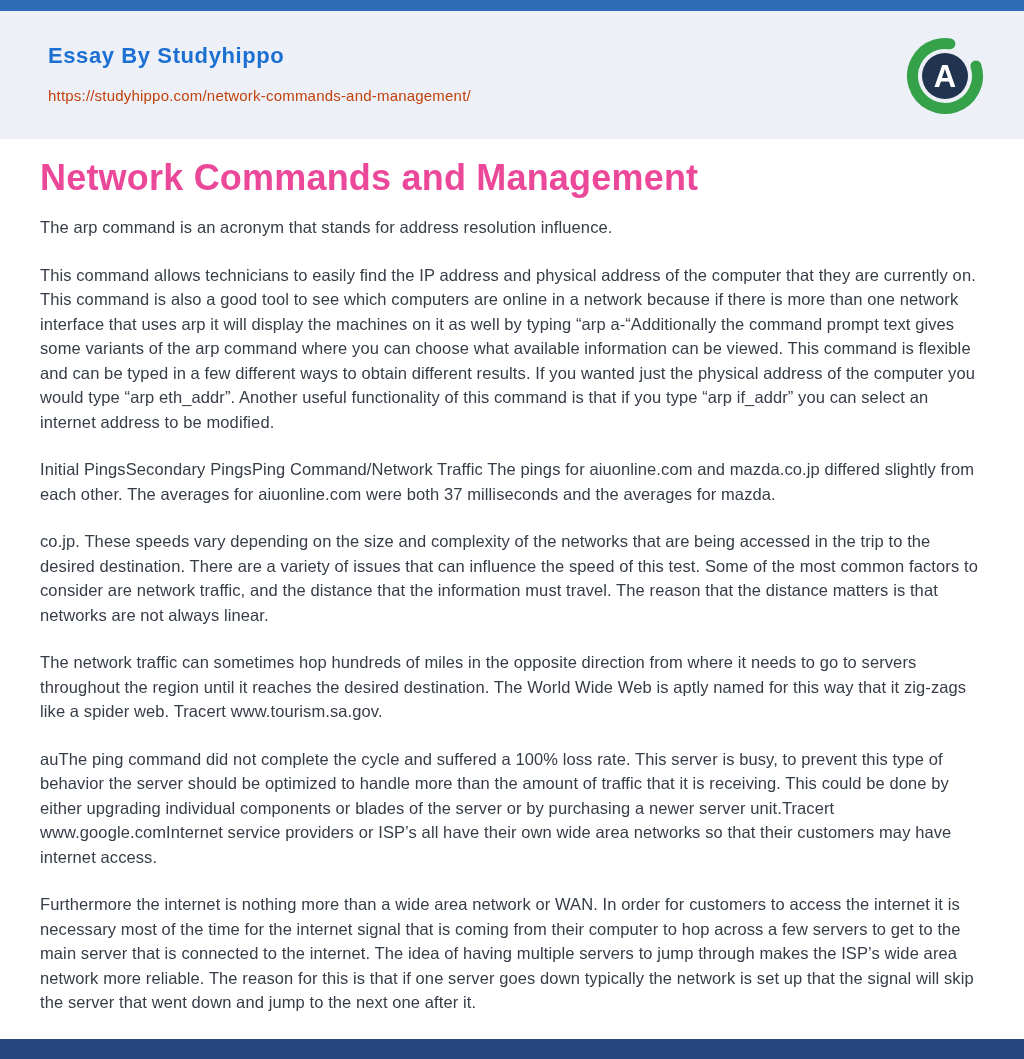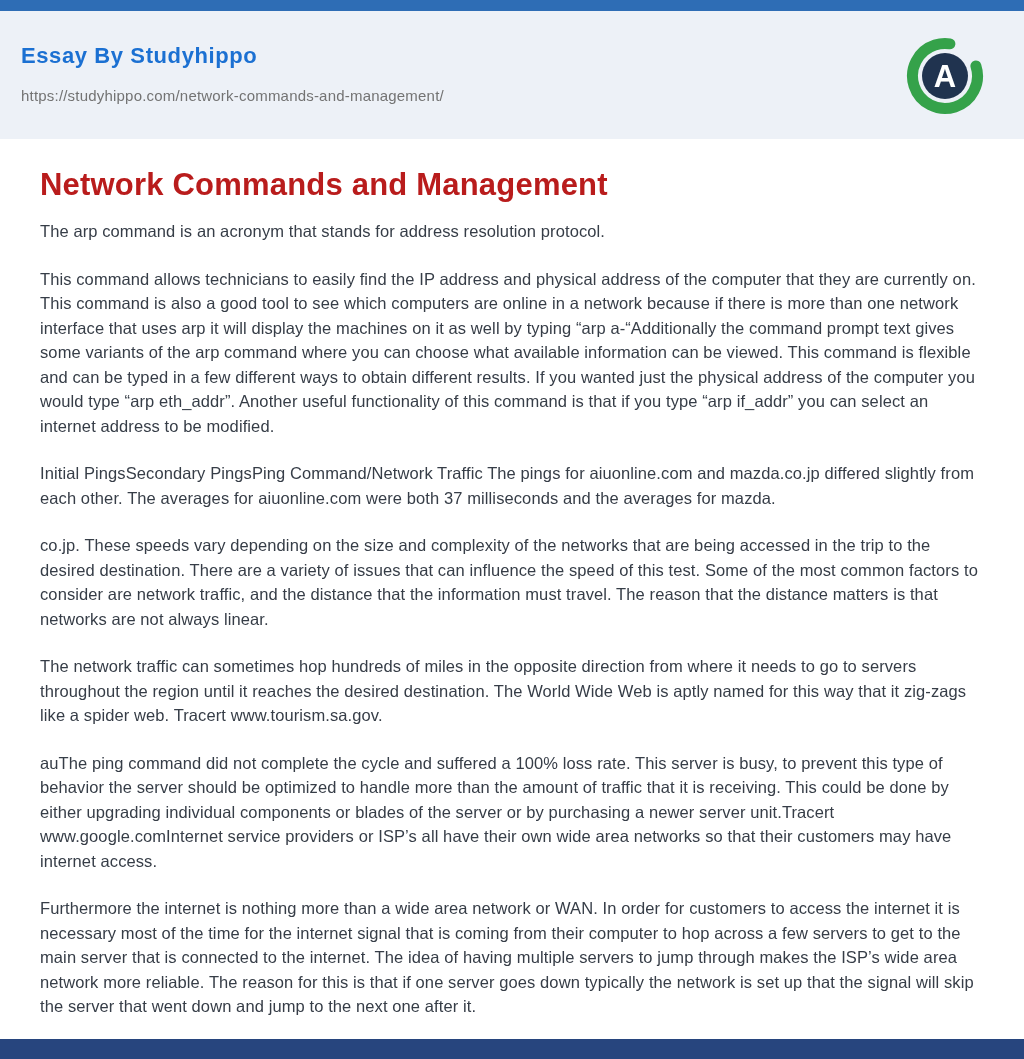--- a/index.html
+++ b/index.html
@@ -12,21 +12,21 @@
     font-family: "Liberation Sans", sans-serif;
     background: #ffffff;
     overflow: hidden;
   }
   .topbar {
     height: 11px;
     flex: 0 0 auto;
   }
   .header {
     flex: 0 0 auto;
-    padding: 26px 40px 24px 21px;
+    padding: 26px 40px 24px 48px;
     display: flex;
     justify-content: space-between;
     align-items: flex-start;
   }
   .header-left { display: flex; flex-direction: column; }
   .brand {
     font-size: 22px;
     font-weight: bold;
     letter-spacing: 0.6px;
     margin: 6px 0 0 0;
@@ -42,24 +42,24 @@
     height: 78px;
     flex: 0 0 auto;
   }
   .main {
     flex: 1 1 auto;
     background: #ffffff;
     padding: 18px 40px 0 40px;
     overflow: hidden;
   }
   .doc-title {
-    font-size: 31px;
+    font-size: 36px;
     font-weight: bold;
-    color: #b91c1c;
-    margin: 10px 0 16px 0;
+    color: #ec4899;
+    margin: 0 0 16px 0;
     letter-spacing: 0.2px;
   }
   .doc-paragraph {
     font-size: 16.5px;
     line-height: 24.5px;
     color: #363d47;
     margin: 0 0 23px 0;
     letter-spacing: 0.1px;
   }
   .bottombar {
@@ -68,36 +68,36 @@
   }
 </style>
 </head>
 <body>
 
 <div class="topbar" style="background: rgb(46, 109, 181);"></div>
 
 <div class="header" style="background: rgb(237, 241, 247);">
   <div class="header-left">
     <div class="brand" style="color: rgb(27, 112, 210);">Essay By Studyhippo</div>
-    <a class="url" href="#" style="color: #737373;">https://studyhippo.com/network-commands-and-management/</a>
+    <a class="url" href="#" style="color: #c2410c;">https://studyhippo.com/network-commands-and-management/</a>
   </div>
   <div class="logo-wrap">
     <svg width="78" height="78" viewBox="0 0 78 78">
       <g transform="rotate(-18 39 39)">
         <circle cx="39" cy="39" r="32.5" fill="none" stroke="#35a24a" stroke-width="11" stroke-dasharray="168 36" stroke-linecap="round"></circle>
       </g>
       <circle cx="39" cy="39" r="23" fill="#20334f"></circle>
       <text x="39" y="50" text-anchor="middle" font-family="Liberation Sans, sans-serif" font-size="31" font-weight="bold" fill="#ffffff">A</text>
     </svg>
   </div>
 </div>
 
 <div class="main">
   <h1 class="doc-title">Network Commands and Management</h1>
-  <p class="doc-paragraph">The arp command is an acronym that stands for address resolution protocol.</p>
+  <p class="doc-paragraph">The arp command is an acronym that stands for address resolution influence.</p>
   <p class="doc-paragraph">This command allows technicians to easily find the IP address and physical address of the computer that they are currently on. This command is also a good tool to see which computers are online in a network because if there is more than one network interface that uses arp it will display the machines on it as well by typing “arp a-“Additionally the command prompt text gives some variants of the arp command where you can choose what available information can be viewed. This command is flexible and can be typed in a few different ways to obtain different results. If you wanted just the physical address of the computer you would type “arp eth_addr”. Another useful functionality of this command is that if you type “arp if_addr” you can select an internet address to be modified.</p>
   <p class="doc-paragraph">Initial PingsSecondary PingsPing Command/Network Traffic The pings for aiuonline.com and mazda.co.jp differed slightly from each other. The averages for aiuonline.com were both 37 milliseconds and the averages for mazda.</p>
   <p class="doc-paragraph">co.jp. These speeds vary depending on the size and complexity of the networks that are being accessed in the trip to the desired destination. There are a variety of issues that can influence the speed of this test. Some of the most common factors to consider are network traffic, and the distance that the information must travel. The reason that the distance matters is that networks are not always linear.</p>
   <p class="doc-paragraph">The network traffic can sometimes hop hundreds of miles in the opposite direction from where it needs to go to servers throughout the region until it reaches the desired destination. The World Wide Web is aptly named for this way that it zig-zags like a spider web. Tracert www.tourism.sa.gov.</p>
   <p class="doc-paragraph">auThe ping command did not complete the cycle and suffered a 100% loss rate. This server is busy, to prevent this type of behavior the server should be optimized to handle more than the amount of traffic that it is receiving. This could be done by either upgrading individual components or blades of the server or by purchasing a newer server unit.Tracert www.google.comInternet service providers or ISP’s all have their own wide area networks so that their customers may have internet access.</p>
   <p class="doc-paragraph">Furthermore the internet is nothing more than a wide area network or WAN. In order for customers to access the internet it is necessary most of the time for the internet signal that is coming from their computer to hop across a few servers to get to the main server that is connected to the internet. The idea of having multiple servers to jump through makes the ISP’s wide area network more reliable. The reason for this is that if one server goes down typically the network is set up that the signal will skip the server that went down and jump to the next one after it.</p>
   <p class="doc-paragraph">Since it is unlikely to have all of the servers go down simultaneously this st</p>
 </div>
 
 <div class="bottombar" style="background: rgb(39, 69, 126);"></div>

